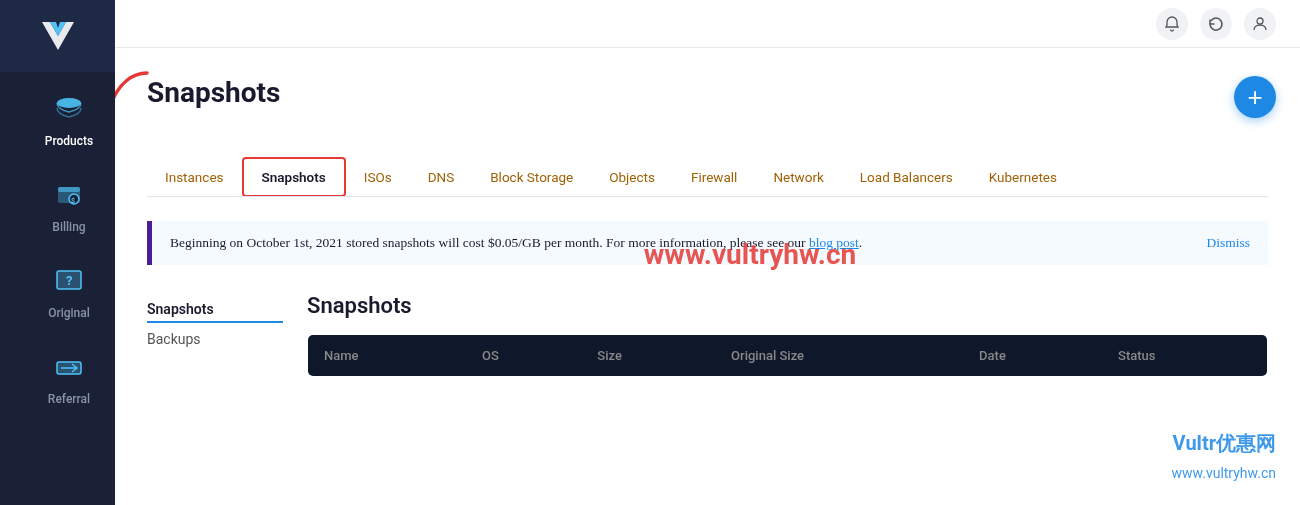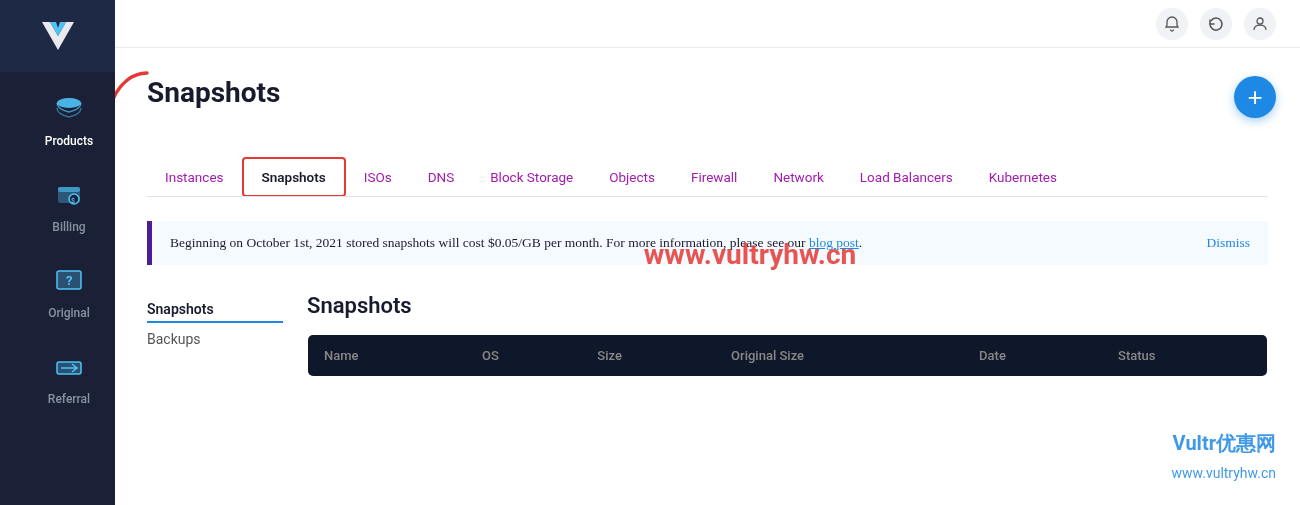--- a/index.html
+++ b/index.html
@@ -114,21 +114,21 @@
       border-bottom: 1px solid #e0e3ea;
       margin-bottom: 24px;
       gap: 0;
       overflow-x: auto;
       scrollbar-width: none;
     }
     .nav-tabs::-webkit-scrollbar { display: none; }
     .nav-tab {
       padding: 10px 18px;
       font-size: 13.5px;
-      color: #a21caf;
+      color: #a16207;
       cursor: pointer;
       white-space: nowrap;
       border-bottom: 2px solid transparent;
       margin-bottom: -1px;
       transition: color 0.15s;
     }
     .nav-tab.selected-box {
       border: 2px solid #e53935;
       border-radius: 4px;
       color: #1a1a2e;

